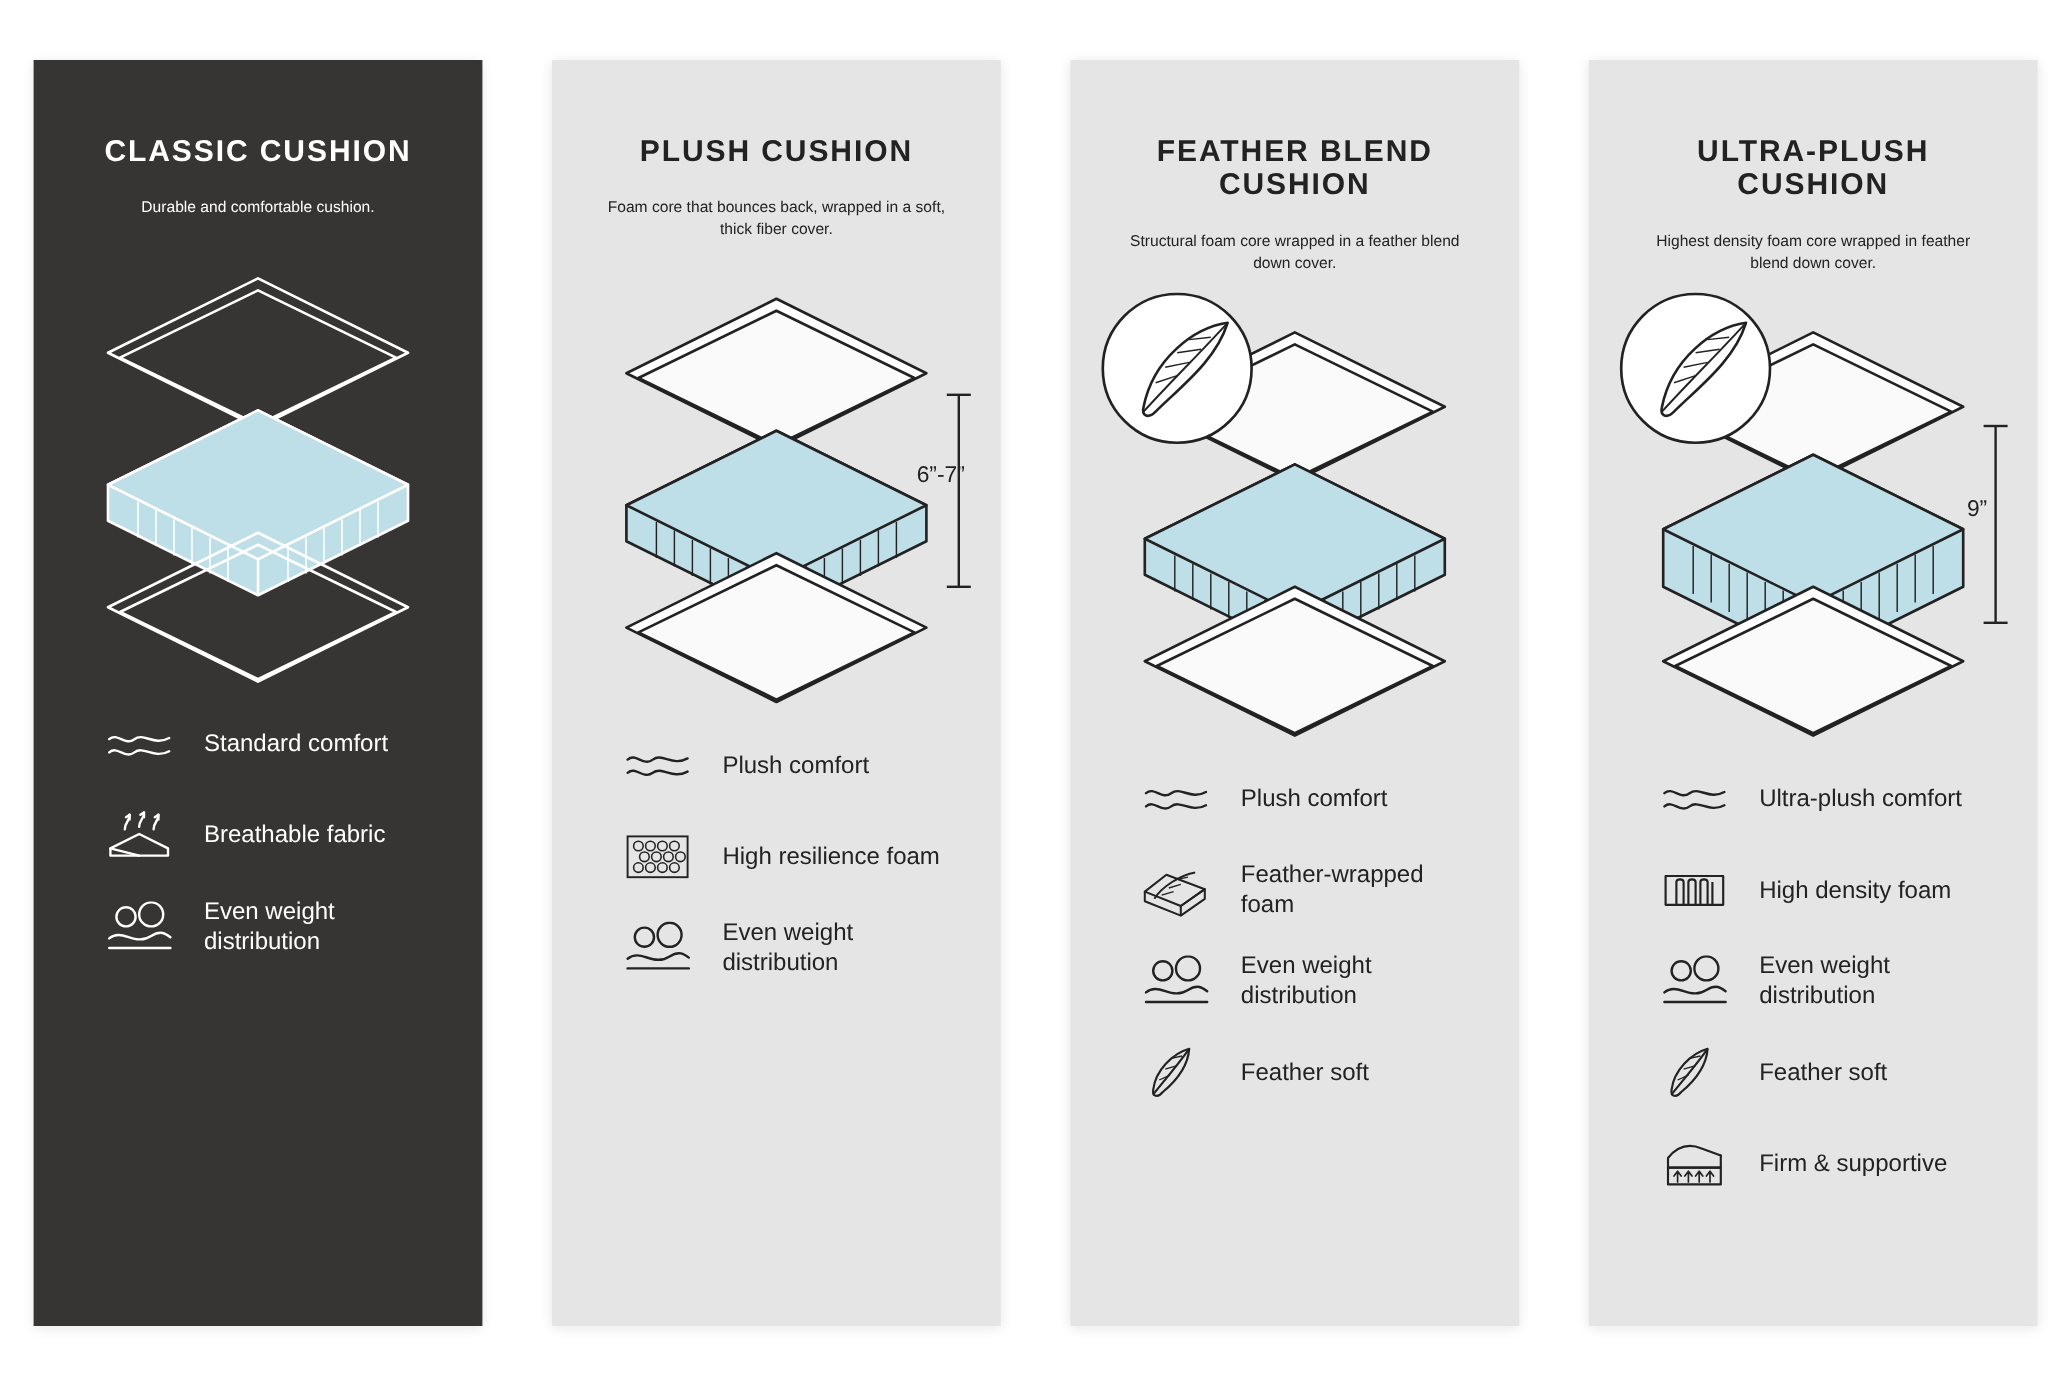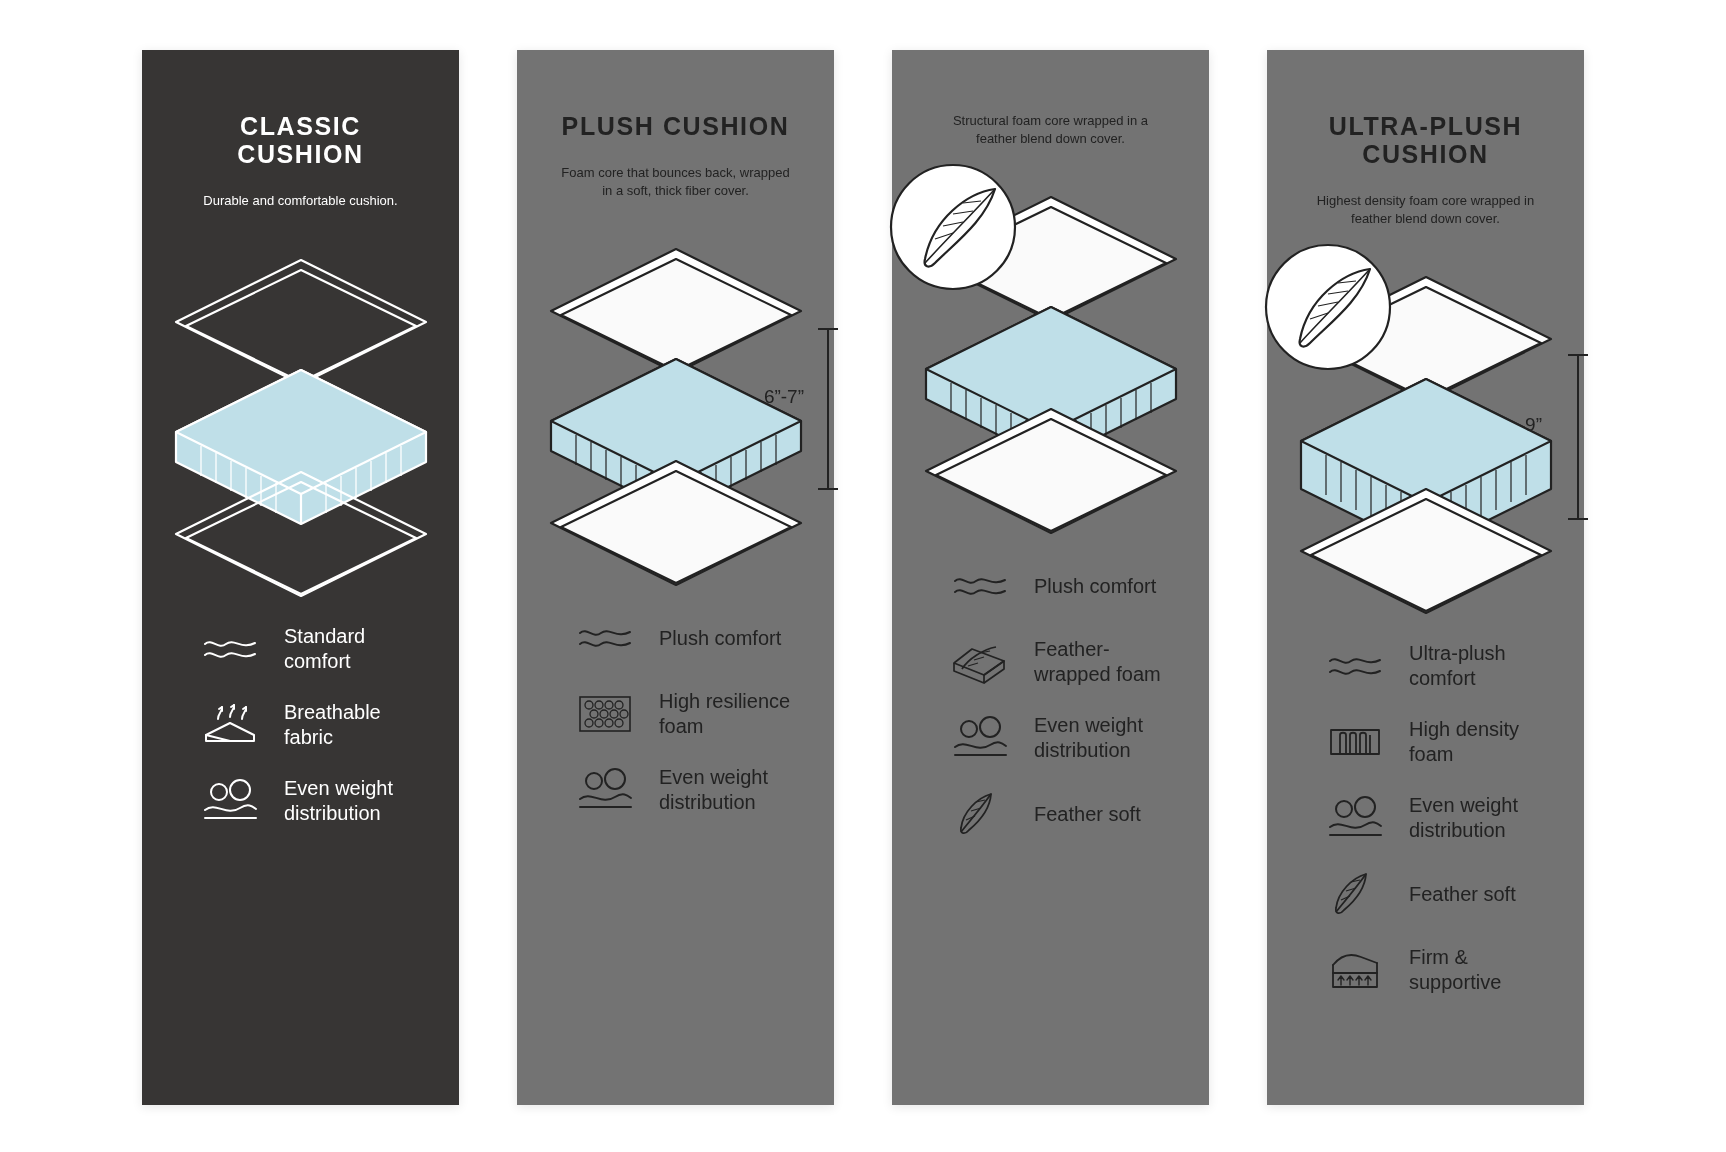--- a/index.html
+++ b/index.html
@@ -18,33 +18,33 @@
     width: 1726px;
     height: 1152px;
     display: flex;
     justify-content: center;
     align-items: flex-start;
     gap: 58px;
     padding-top: 50px;
     box-sizing: border-box;
   }
   .card {
-    width: 317px;
+    width: 374px;
     height: 1055px;
     box-sizing: border-box;
     padding: 62px 34px 20px 34px;
     position: relative;
     box-shadow: 0 2px 10px rgba(0,0,0,0.10);
   }
   .card.dark {
     background: #373534;
     color: #ffffff;
   }
   .card.light {
-    background: #737373;
+    background: #e5e5e5;
     color: #222222;
   }
   .card-title {
     text-align: center;
     font-size: 25px;
     font-weight: bold;
     letter-spacing: 1.6px;
     line-height: 1.12;
     margin: 0 0 24px 0;
   }
@@ -259,20 +259,21 @@
             <path d="M5 31 C16 22, 26 38, 40 29 C48 24, 52 27, 56 30"></path>
             <path d="M5 39 L56 39"></path>
           </svg>
         </span>
         <span class="flabel">Even weight distribution</span>
       </div>
     </div>
   </div>
 
   <div class="card light">
+    <h2 class="card-title">FEATHER BLEND CUSHION</h2>
     <p class="card-desc">Structural foam core wrapped in a feather blend down cover.</p>
 
     <div class="diagram-wrap">
       <svg width="280" height="300" viewBox="0 0 280 300">
         <g fill="none" stroke="#222222" stroke-width="2.2" stroke-linejoin="round">
           <polygon points="140,10 265,72 140,134 15,72" fill="#ffffff"></polygon>
           <polygon points="140,20 255,76 140,132 25,76" fill="#fafafa"></polygon>
           <polygon points="140,120 265,182 265,212 140,274 15,212 15,182" fill="#bfdfe8"></polygon>
           <polygon points="140,120 265,182 140,244 15,182" fill="#bfdfe8"></polygon>
           <g stroke-width="1.2">

